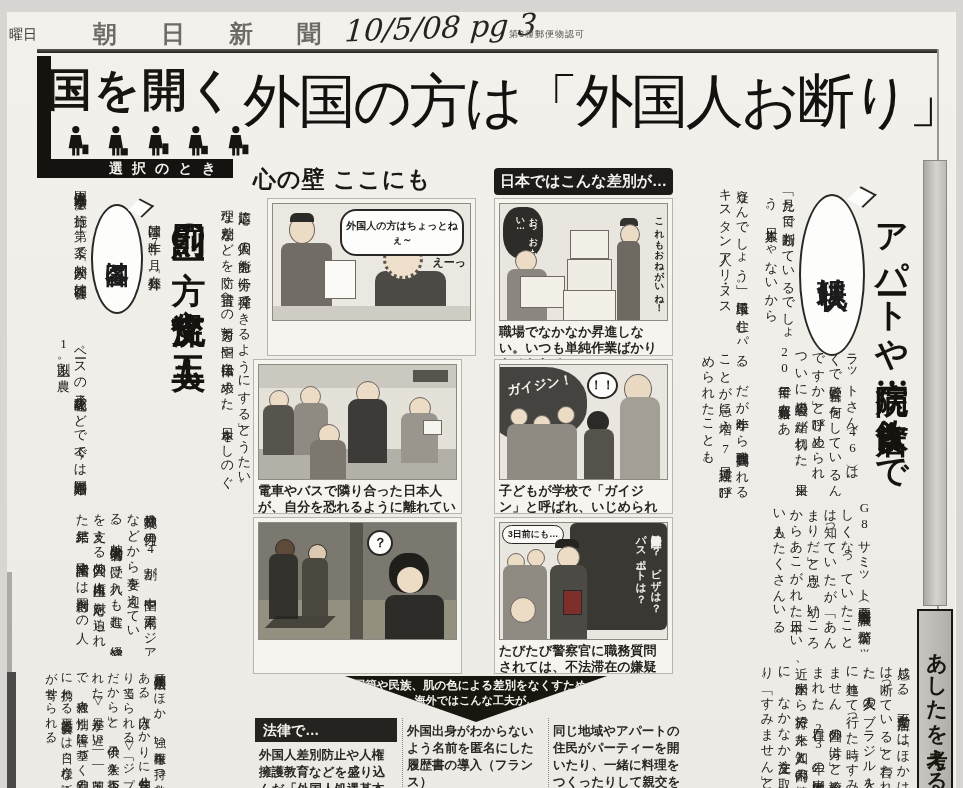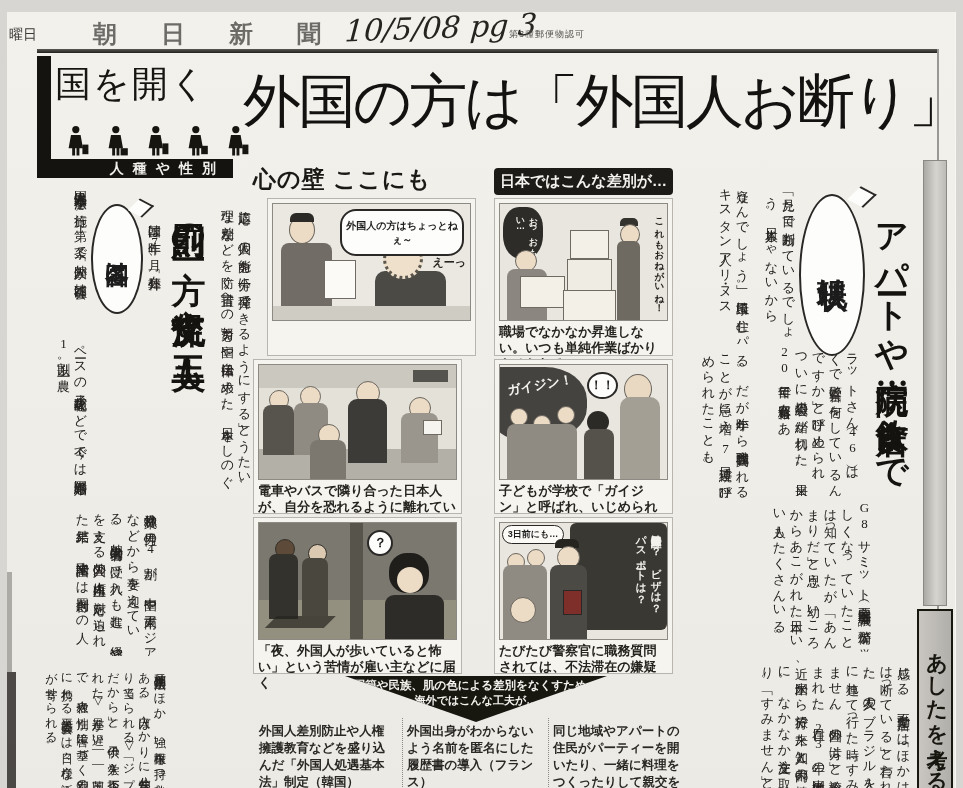--- a/index.html
+++ b/index.html
@@ -31,21 +31,21 @@
     <span>新</span>
     <span>聞</span>
   </div>
   <div class="abs" style="left:338px;top:-2px;font:italic 30px 'DejaVu Serif',serif;color:#26241f;transform:rotate(-2deg) skewX(-6deg);">10/5/08 pg 3</div>
   <div class="abs" style="left:502px;top:16px;font:9px 'Liberation Sans',sans-serif;letter-spacing:1px;color:#55534e;">第3種郵便物認可</div>
   <div class="abs" style="left:30px;top:37px;width:900px;height:4px;background:linear-gradient(180deg,#5b5954,#23211e);"></div>
   <div class="abs" style="left:930px;top:37px;width:2px;height:751px;background:#9a9894;"></div>
   <div class="abs" style="left:948px;top:0;width:15px;height:788px;background:#f7f6f3;"></div>
 
   <div class="abs" style="left:30px;top:44px;width:14px;height:122px;background:#14130f;"></div>
-  <div class="abs gothic" style="left:48px;top:48px;font-size:36px;font-weight:normal;color:#161512;letter-spacing:2px;">国を開く</div>
+  <div class="abs gothic" style="left:40px;top:48px;font-size:45px;font-weight:bold;color:#161512;letter-spacing:2px;">国を開く</div>
   <div class="abs" style="left:58px;top:112px;display:flex;gap:16px;">
     <svg width="24" height="34" viewBox="0 0 20 26">
         <circle cx="9" cy="3.5" r="3" fill="#17150f"></circle>
         <path d="M5 8h8l2 11h-3v6h-2.4v-6h-1.2v6H6v-6H3z" fill="#17150f"></path>
         <rect x="14.5" y="16" width="5" height="8" fill="#17150f"></rect>
       </svg>
     <svg width="24" height="34" viewBox="0 0 20 26">
         <circle cx="9" cy="3.5" r="3" fill="#17150f"></circle>
         <path d="M5 8h8l2 11h-3v6h-2.4v-6h-1.2v6H6v-6H3z" fill="#17150f"></path>
         <rect x="13" y="19" width="6" height="6" fill="#17150f"></rect>
@@ -59,21 +59,21 @@
         <circle cx="9" cy="3.5" r="3" fill="#17150f"></circle>
         <path d="M5 8h8l2 11h-3v6h-2.4v-6h-1.2v6H6v-6H3z" fill="#17150f"></path>
         <rect x="13.5" y="17" width="5.5" height="7" fill="#17150f"></rect>
       </svg>
     <svg width="24" height="34" viewBox="0 0 20 26">
         <circle cx="9" cy="3.5" r="3" fill="#17150f"></circle>
         <path d="M5 8h8l2 11h-3v6h-2.4v-6h-1.2v6H6v-6H3z" fill="#17150f"></path>
         <rect x="14.5" y="16" width="5" height="8" fill="#17150f"></rect>
       </svg>
   </div>
-  <div class="abs gothic" style="left:44px;top:147px;width:182px;height:19px;background:#14130f;color:#f2f0ec;font-size:14px;font-weight:bold;letter-spacing:9px;text-align:right;padding-right:8px;line-height:19px;box-sizing:border-box;">人種や性別</div>
+  <div class="abs gothic" style="left:44px;top:147px;width:182px;height:19px;background:#14130f;color:#f2f0ec;font-size:14px;font-weight:bold;letter-spacing:9px;text-align:right;padding-right:8px;line-height:19px;box-sizing:border-box;">選択のとき</div>
 
   <div class="abs" style="left:236px;top:52px;width:560px;font:58px/1.3 'Liberation Serif','DejaVu Serif',serif;color:#131210;letter-spacing:-3px;white-space:nowrap;">外国の方は「外国人お断り」</div>
 
   <div class="abs gothic" style="left:487px;top:156px;width:179px;background:#1c1b18;color:#f5f3ef;font-size:15px;font-weight:bold;text-align:center;border-radius:4px;padding:4px 0;box-sizing:border-box;">日本ではこんな差別が…</div>
   <div class="abs gothic" style="left:246px;top:152px;font-size:23px;font-weight:bold;color:#1a1916;letter-spacing:1px;">心の壁 ここにも</div>
 
   <div class="abs panel" style="left:260px;top:186px;width:209px;height:158px;">
     <div class="panel-art" style="height:118px;background:#ebe8e1;">
       <div class="shape" style="left:4%;top:34%;width:26%;height:66%;background:#716d66;border-radius:8px 8px 0 0;"></div>
       <div class="head" style="left:8%;top:10%;width:24px;height:26px;"></div>
@@ -148,21 +148,20 @@
       <div class="shape" style="left:5%;top:27%;width:15%;height:56%;background:#34322d;border-radius:7px 7px 0 0;"></div>
       <div class="shape" style="left:25%;top:18%;width:17px;height:17px;background:#dcc9b2;border:1px solid #33302a;border-radius:50%;"></div>
       <div class="shape" style="left:22%;top:30%;width:13%;height:50%;background:#4a473f;border-radius:7px 7px 0 0;"></div>
       <div class="shape" style="left:6%;top:80%;width:30%;height:10%;background:#26241f;transform:skewX(-45deg);opacity:.7;"></div>
       <div class="shape" style="left:46%;top:0;width:7%;height:100%;background:#57544c;"></div>
       <div class="shape bubble gothic" style="left:55%;top:6%;width:22px;height:22px;font-size:13px;font-weight:bold;">？</div>
       <div class="shape" style="left:66%;top:26%;width:40px;height:40px;background:#1f1e1b;border-radius:45%;"></div>
       <div class="shape" style="left:70%;top:38%;width:26px;height:26px;background:#ecdcc6;border-radius:50%;"></div>
       <div class="shape" style="left:64%;top:62%;width:30%;height:38%;background:#2e2c28;border-radius:9px 9px 0 0;"></div>
     </div>
-    <div class="panel-cap">「夜、外国人が歩いていると怖い」という苦情が雇い主などに届く</div>
   </div>
 
   <div class="abs panel" style="left:487px;top:505px;width:179px;height:157px;">
     <div class="panel-art" style="height:118px;">
       <div class="shape" style="right:0;top:0;width:58%;height:92%;background:#3a3832;border-radius:6px;"></div>
       <div class="shape vtext gothic" style="right:2%;top:4%;height:86%;width:54%;color:#f4f2ec;font-size:10.5px;font-weight:bold;line-height:15px;">外国人登録証は？　ビザは？　パスポートは？</div>
       <div class="shape gothic" style="left:1%;top:2%;width:34%;background:#fbfaf6;border:1.5px solid #2a2826;border-radius:10px;font-size:9px;font-weight:bold;text-align:center;padding:2px;">3日前にも…</div>
       <div class="head" style="left:4%;top:26%;width:16px;height:16px;"></div>
       <div class="head" style="left:16%;top:22%;width:16px;height:16px;"></div>
       <div class="shape" style="left:2%;top:36%;width:26%;height:64%;background:#8f8b83;border-radius:8px 8px 0 0;"></div>
@@ -174,20 +173,21 @@
     </div>
     <div class="panel-cap">たびたび警察官に職務質問されては、不法滞在の嫌疑をかけられる</div>
   </div>
 
   <div class="abs gothic" style="left:338px;top:664px;width:262px;height:46px;background:#17160f;clip-path:polygon(0 0,100% 0,50% 100%);color:#f5f3ee;text-align:center;">
     <div style="font-size:11.5px;font-weight:bold;padding-top:2px;">国籍や民族、肌の色による差別をなくすため、</div>
     <div style="font-size:11px;font-weight:bold;">海外ではこんな工夫が…</div>
   </div>
 
   <div class="abs" style="left:248px;top:706px;width:142px;">
+    <div class="infobox-h">法律で…</div>
     <div class="infobox-b">外国人差別防止や人権擁護教育などを盛り込んだ「外国人処遇基本法」制定（韓国）</div>
   </div>
   <div class="abs" style="left:395px;top:706px;width:142px;border-left:1px dotted #8a877f;">
     <div class="infobox-b">外国出身がわからないよう名前を匿名にした履歴書の導入（フランス）</div>
   </div>
   <div class="abs" style="left:541px;top:706px;width:145px;border-left:1px dotted #8a877f;">
     <div class="infobox-b">同じ地域やアパートの住民がパーティーを開いたり、一緒に料理をつくったりして親交を深める（英国など）</div>
   </div>
 
   <div class="abs vtext" style="left:158px;top:185px;height:475px;font-size:34px;font-weight:bold;letter-spacing:2px;color:#14130f;font-family:'Liberation Serif',serif;">罰則の一方、交流促す工夫も</div>

